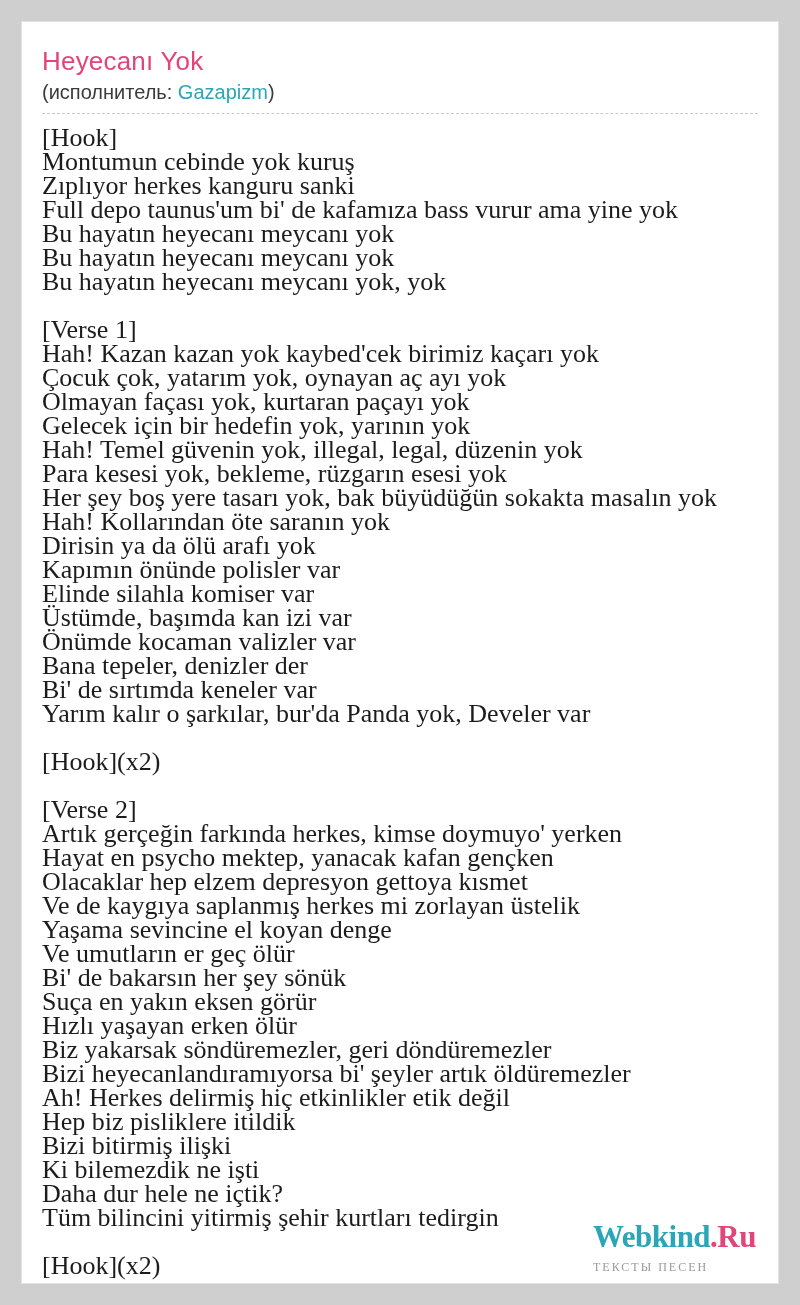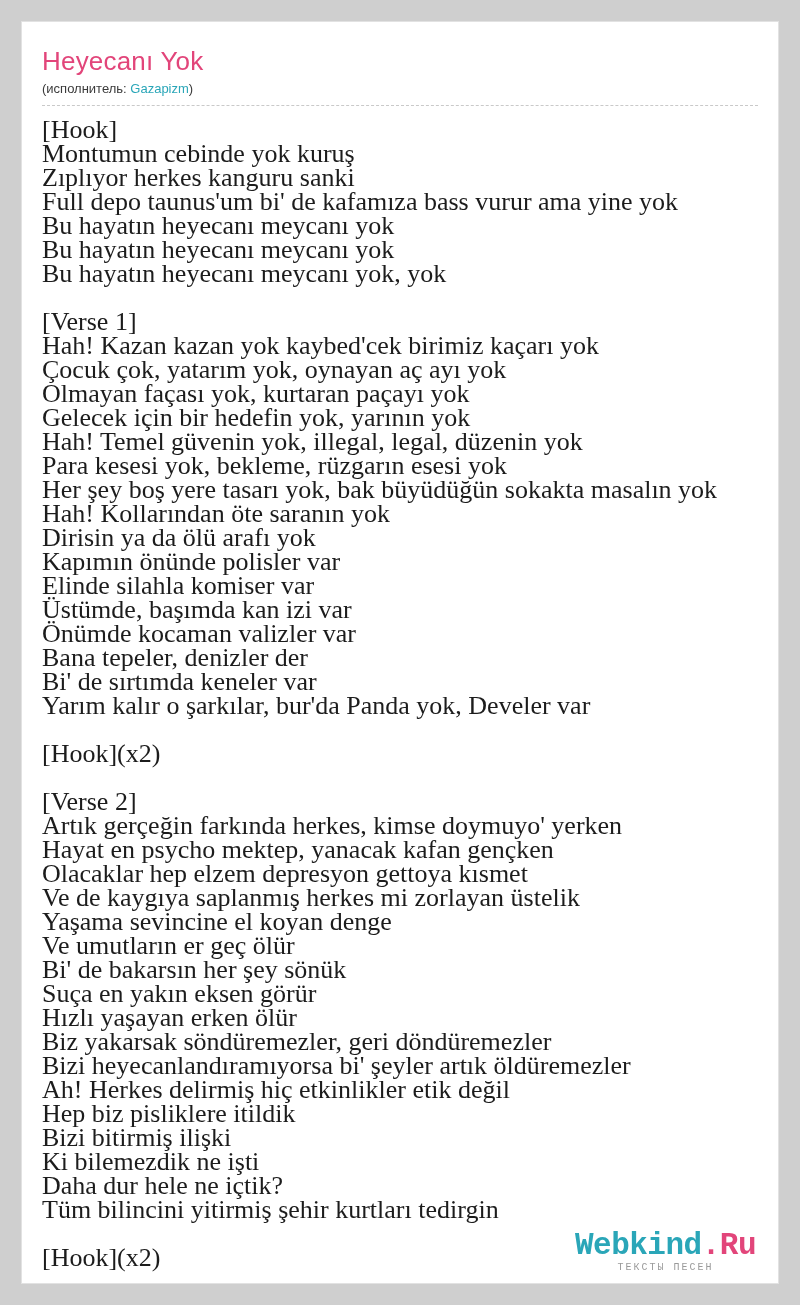--- a/index.html
+++ b/index.html
@@ -27,21 +27,21 @@
   .song-title {
     font-family: "Liberation Sans", sans-serif;
     font-size: 26px;
     font-weight: normal;
     color: #e2457a;
     margin: 0 0 4px 0;
     letter-spacing: 0.2px;
   }
   .artist-line {
     font-family: "Liberation Sans", sans-serif;
-    font-size: 13px;
+    font-size: 20px;
     color: #3b3b3b;
     padding-bottom: 9px;
     border-bottom: 1px dashed #c9c9c9;
     margin-bottom: 12px;
   }
   .artist-line .paren {
     color: #3b3b3b;
   }
   .artist-link {
     color: #2aa6b8;
@@ -52,41 +52,41 @@
     font-size: 26px;
     line-height: 24px;
     color: #1c1c1c;
     white-space: pre-wrap;
     margin: 0;
   }
   .footer-logo {
     position: absolute;
     right: 22px;
     bottom: 10px;
-    text-align: center;
-    font-family: Liberation Mono, monospace;
+    text-align: left;
+    font-family: Liberation Serif, serif;
     line-height: 1;
   }
   .footer-logo .wk {
     font-size: 31px;
     font-weight: bold;
     color: #2aa6b8;
     letter-spacing: -0.5px;
   }
   .footer-logo .ru {
     font-size: 31px;
     font-weight: bold;
     color: #e2457a;
     letter-spacing: -0.5px;
   }
   .footer-logo .tagline {
-    font-size: 10px;
+    font-size: 12px;
     color: #9a9a9a;
     letter-spacing: 2px;
-    margin-top: 2px;
+    margin-top: 9px;
   }
 </style>
 </head>
 <body>
 
 <div class="page">
 
   <h1 class="song-title">Heyecanı Yok</h1>
 
   <div class="artist-line">

